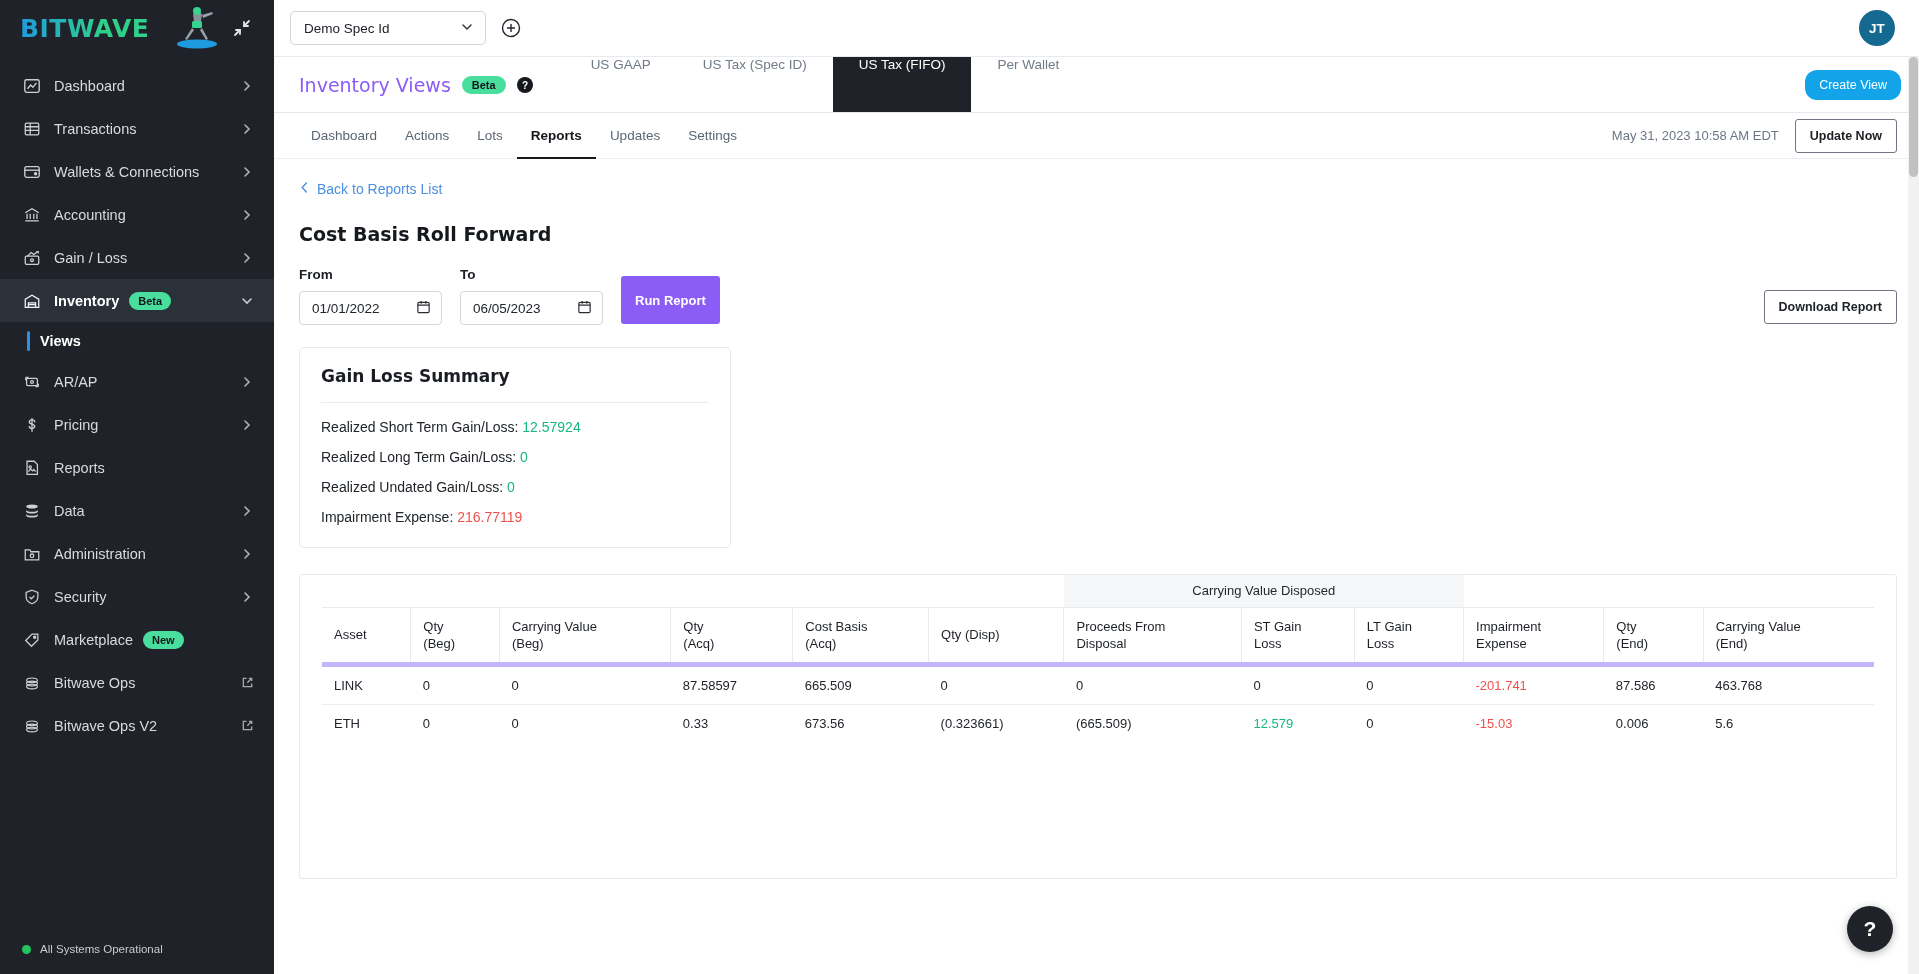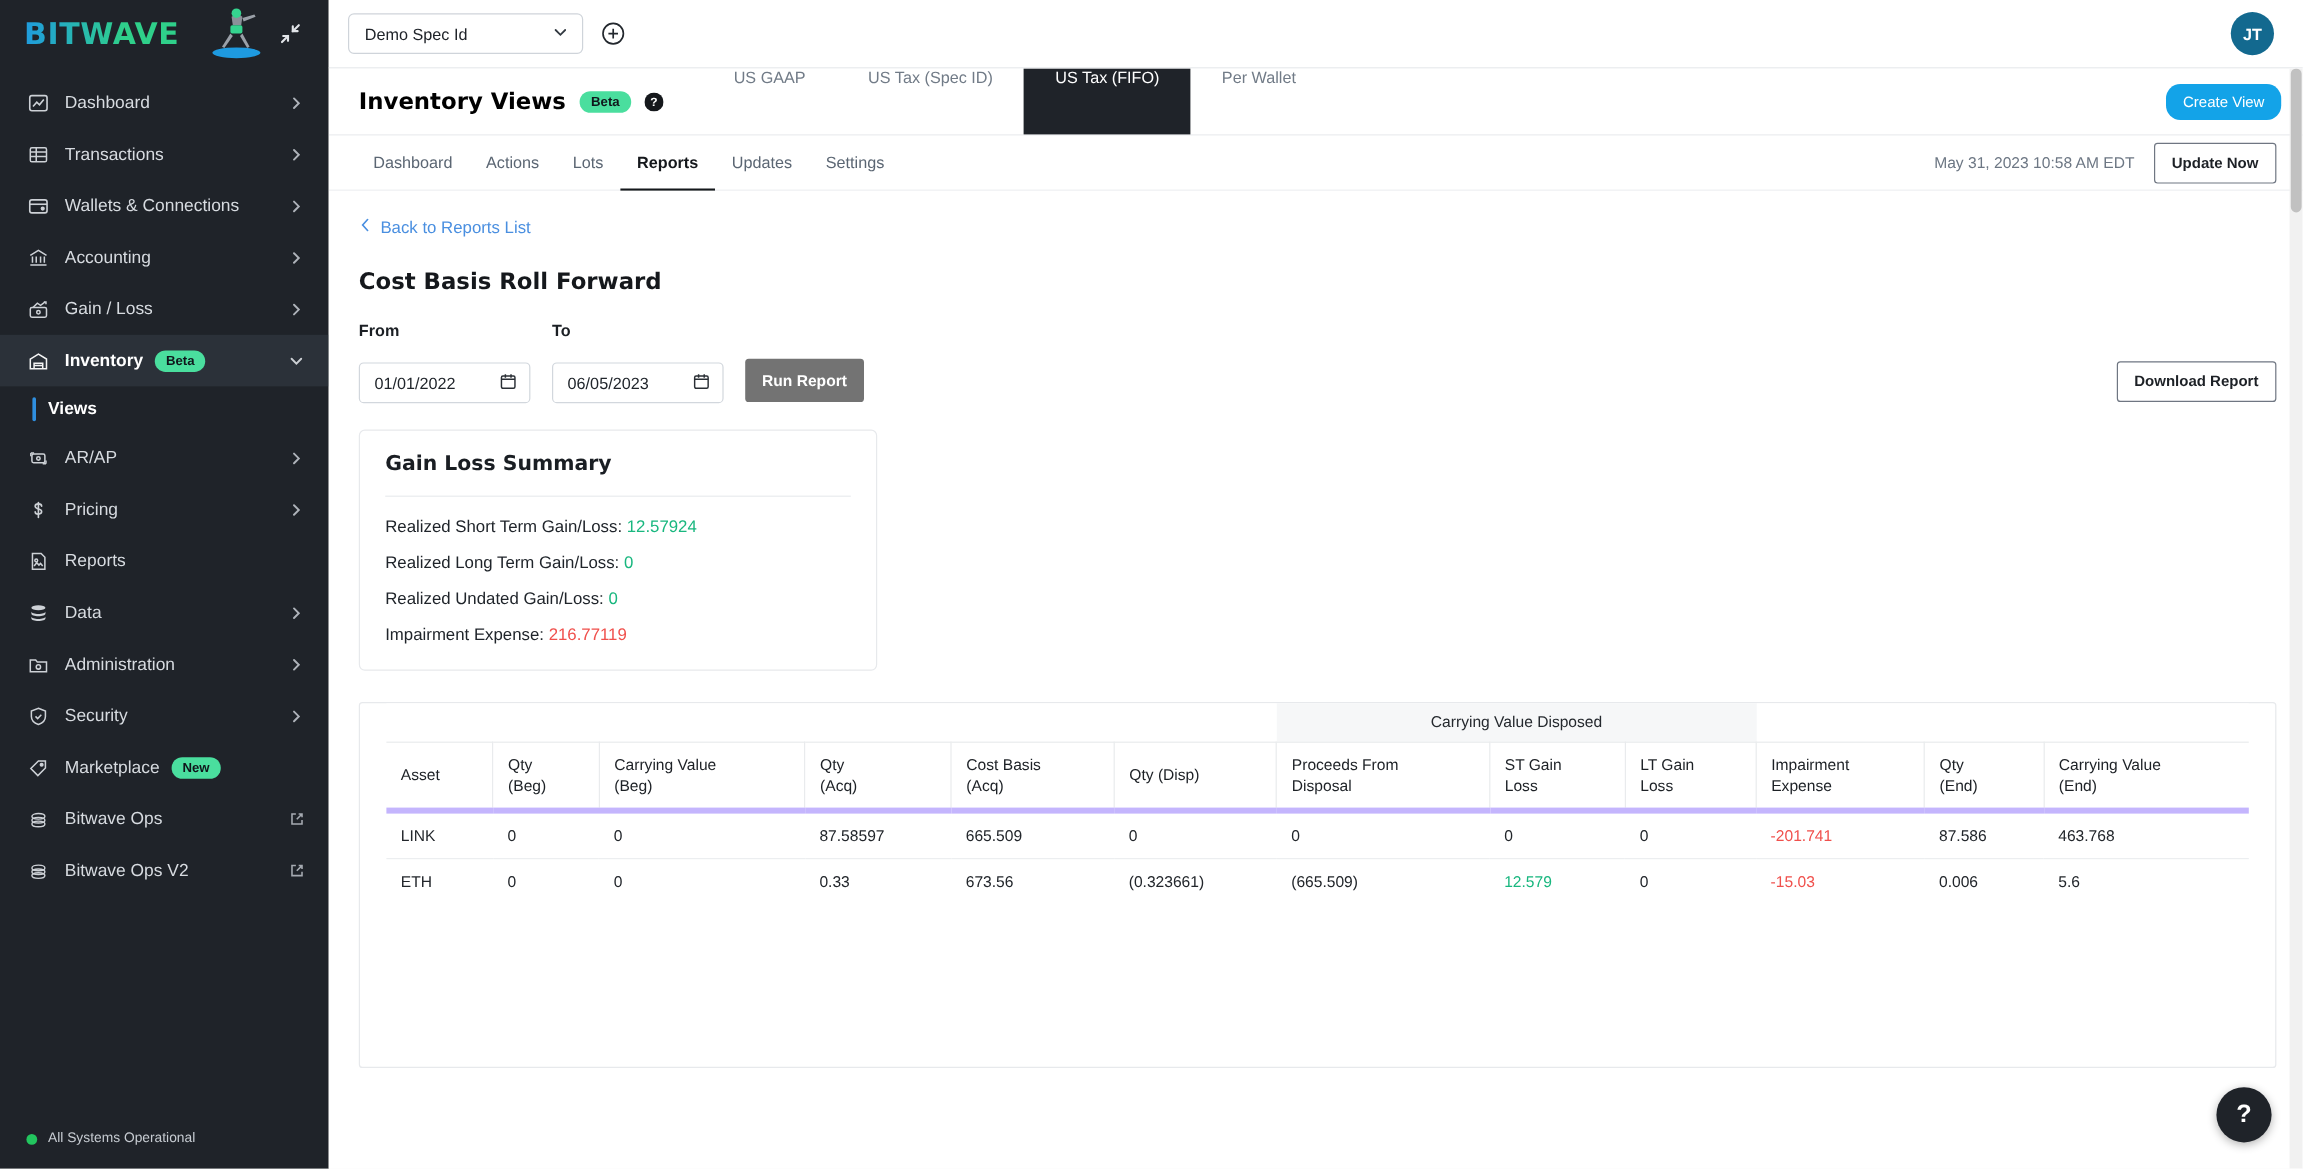--- a/index.html
+++ b/index.html
@@ -97,21 +97,21 @@
     border-top: 1px solid #e8eaed;
     position: relative;
   }
 
   
   .view-header {
     height: 56px; min-height:56px; background: #fff; display: flex; align-items: stretch;
     border-bottom: 1px solid #e6e8eb; padding-left: 25px;
   }
   .vh-title-wrap { display: flex; align-items: center; gap: 11px; padding-right: 32px; }
-  .vh-title { font-size: 19px; font-weight: 700; color: #000000; white-space: nowrap; font-family: "DejaVu Sans", sans-serif;}
+  .vh-title { font-size: 19px; font-weight: 400; color: #8b5cf6; white-space: nowrap; font-family: "DejaVu Sans", sans-serif;}
   .vh-badge {
     background: #4ade9e; color: #10151b; font-size: 11px; font-weight: 700;
     border-radius: 10px; padding: 3px 10px;
   }
   .help-ico { width: 16px; height: 16px; cursor: pointer; }
   .vtab {
     display: flex; align-items: flex-start; justify-content: center;
     padding: 0 26px; font-size: 13.5px; color: #717b87; cursor: pointer;
     white-space: nowrap;
   }
@@ -142,30 +142,30 @@
 
   
   .body-scroll { flex: 1 1 auto; overflow: hidden; background: #fff; padding: 0 22px 0 25px; position: relative;}
   .back-link {
     display: inline-flex; align-items: center; gap: 7px;
     color: #4a8fe0; font-size: 14px; margin-top: 22px; cursor: pointer;
   }
   .page-h1 { font-size: 19px; font-weight: 700; color: #15181c; margin-top: 25px; font-family:"DejaVu Sans", sans-serif;}
 
   .filters { display: flex; align-items: flex-end; margin-top: 22px; gap: 18px; }
-  .fld-label { font-size: 13.5px; font-weight: 700; color: #1b1f24; margin-bottom: 19px; }
+  .fld-label { font-size: 13.5px; font-weight: 700; color: #1b1f24; margin-bottom: 9px; }
   .date-box {
     width: 143px; height: 34px; border: 1px solid #d2d7dd; border-radius: 4px;
     display: flex; align-items: center; justify-content: space-between;
     padding: 0 10px 0 12px; font-size: 13.5px; color: #21262c; cursor: text;
   }
   .btn-primary {
-    background: #737373; color: #fff; border: none; border-radius: 3px;
+    background: #8b5cf6; color: #fff; border: none; border-radius: 3px;
     font-size: 13px; font-weight: 700; padding: 9px 14px; cursor: pointer;
-    height: 36px; align-self: flex-end; margin-bottom: 1px;
+    height: 48px; align-self: flex-end; margin-bottom: 1px;
   }
   .dl-report { margin-left: auto; align-self: flex-end; margin-bottom: 1px; }
 
   .summary-card {
     margin-top: 22px; width: 432px; border: 1px solid #e7e9ec; border-radius: 5px;
     background: #fff; padding: 18px 21px 22px 21px;
   }
   .sc-title { font-size: 17px; font-weight: 700; color: #1a1e23; font-family:"DejaVu Sans", sans-serif;}
   .sc-rule { height: 1px; background: #e9ebee; margin: 16px 0 16px 0; }
   .sc-row { font-size: 14px; color: #20252b; margin-bottom: 14px; }

